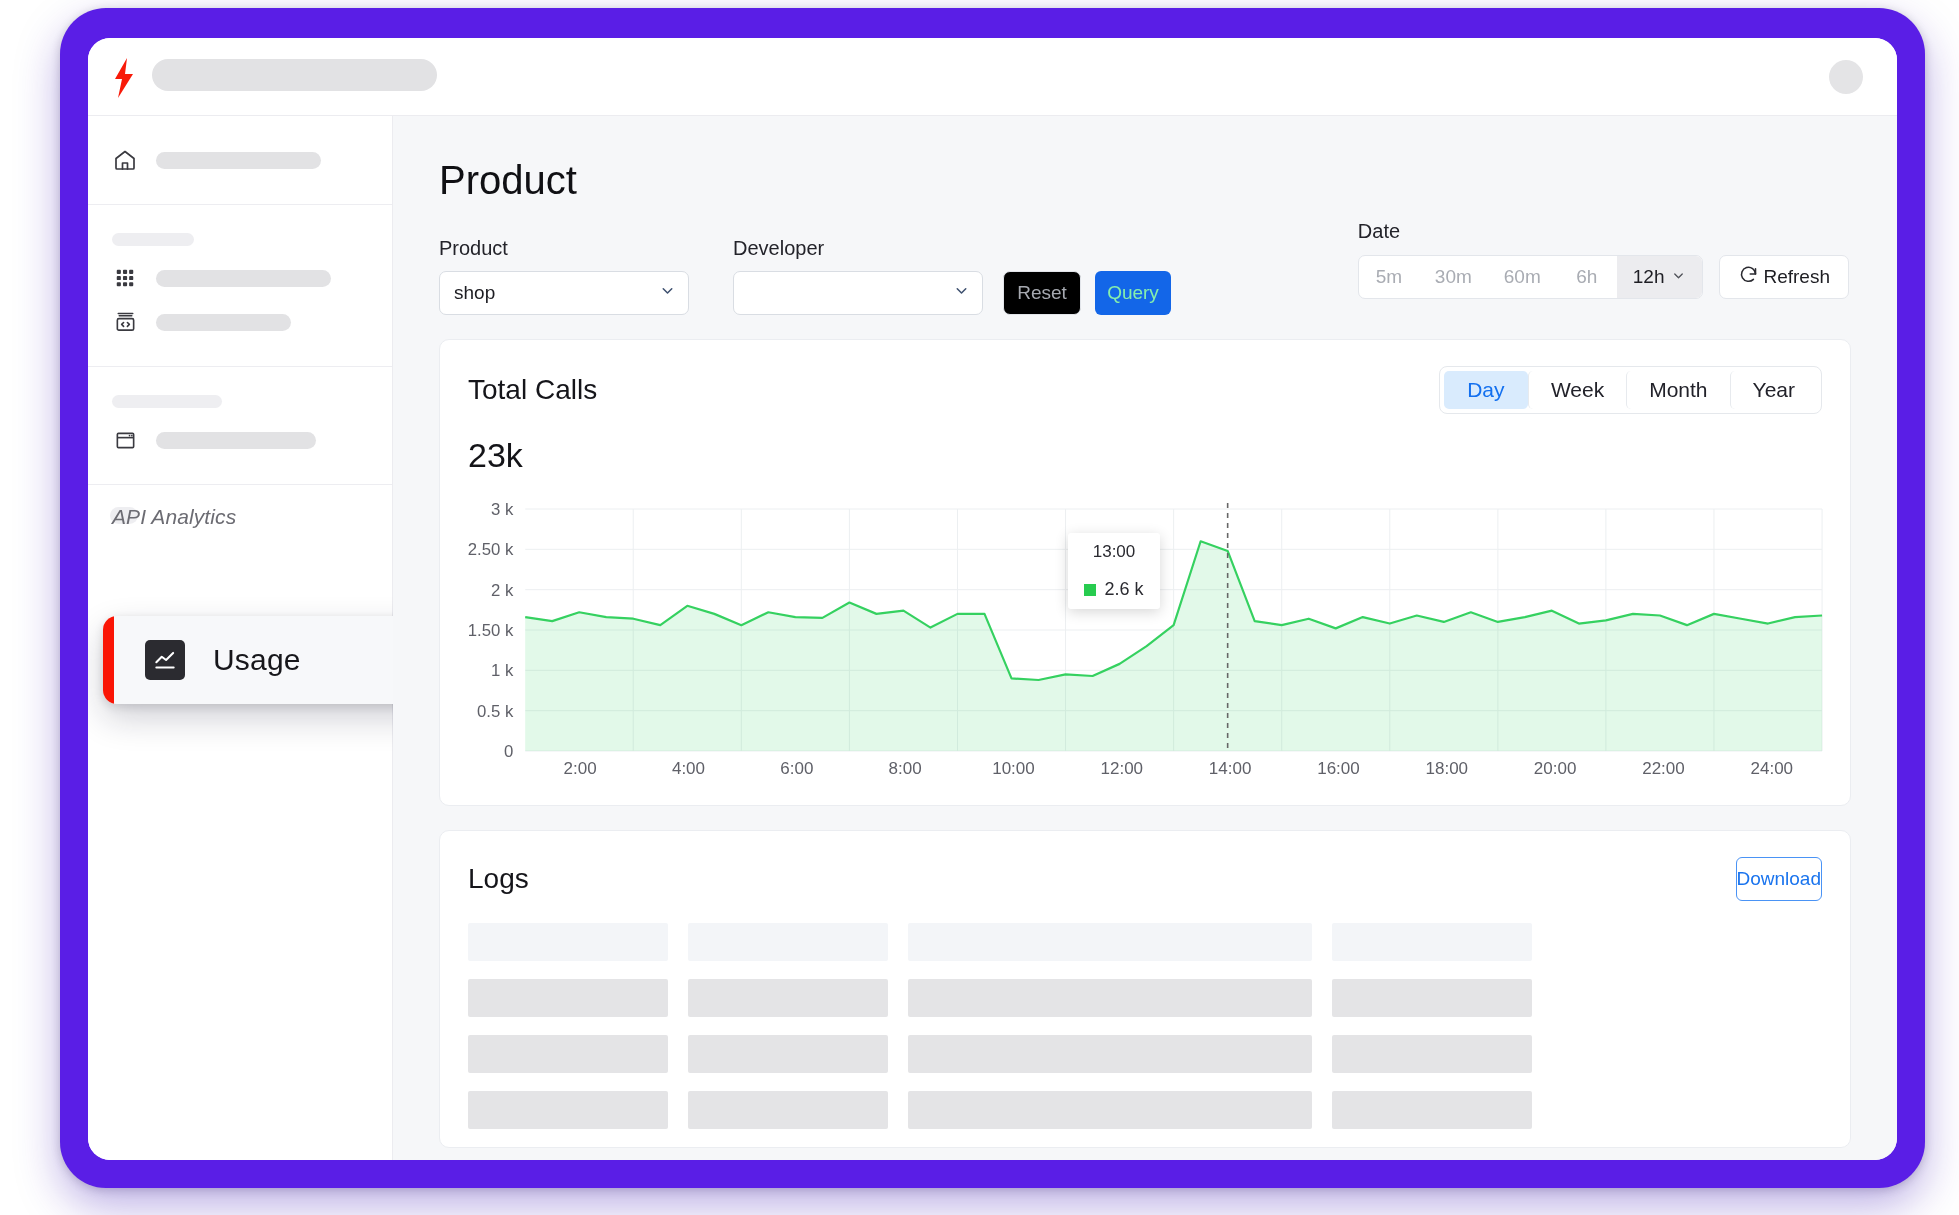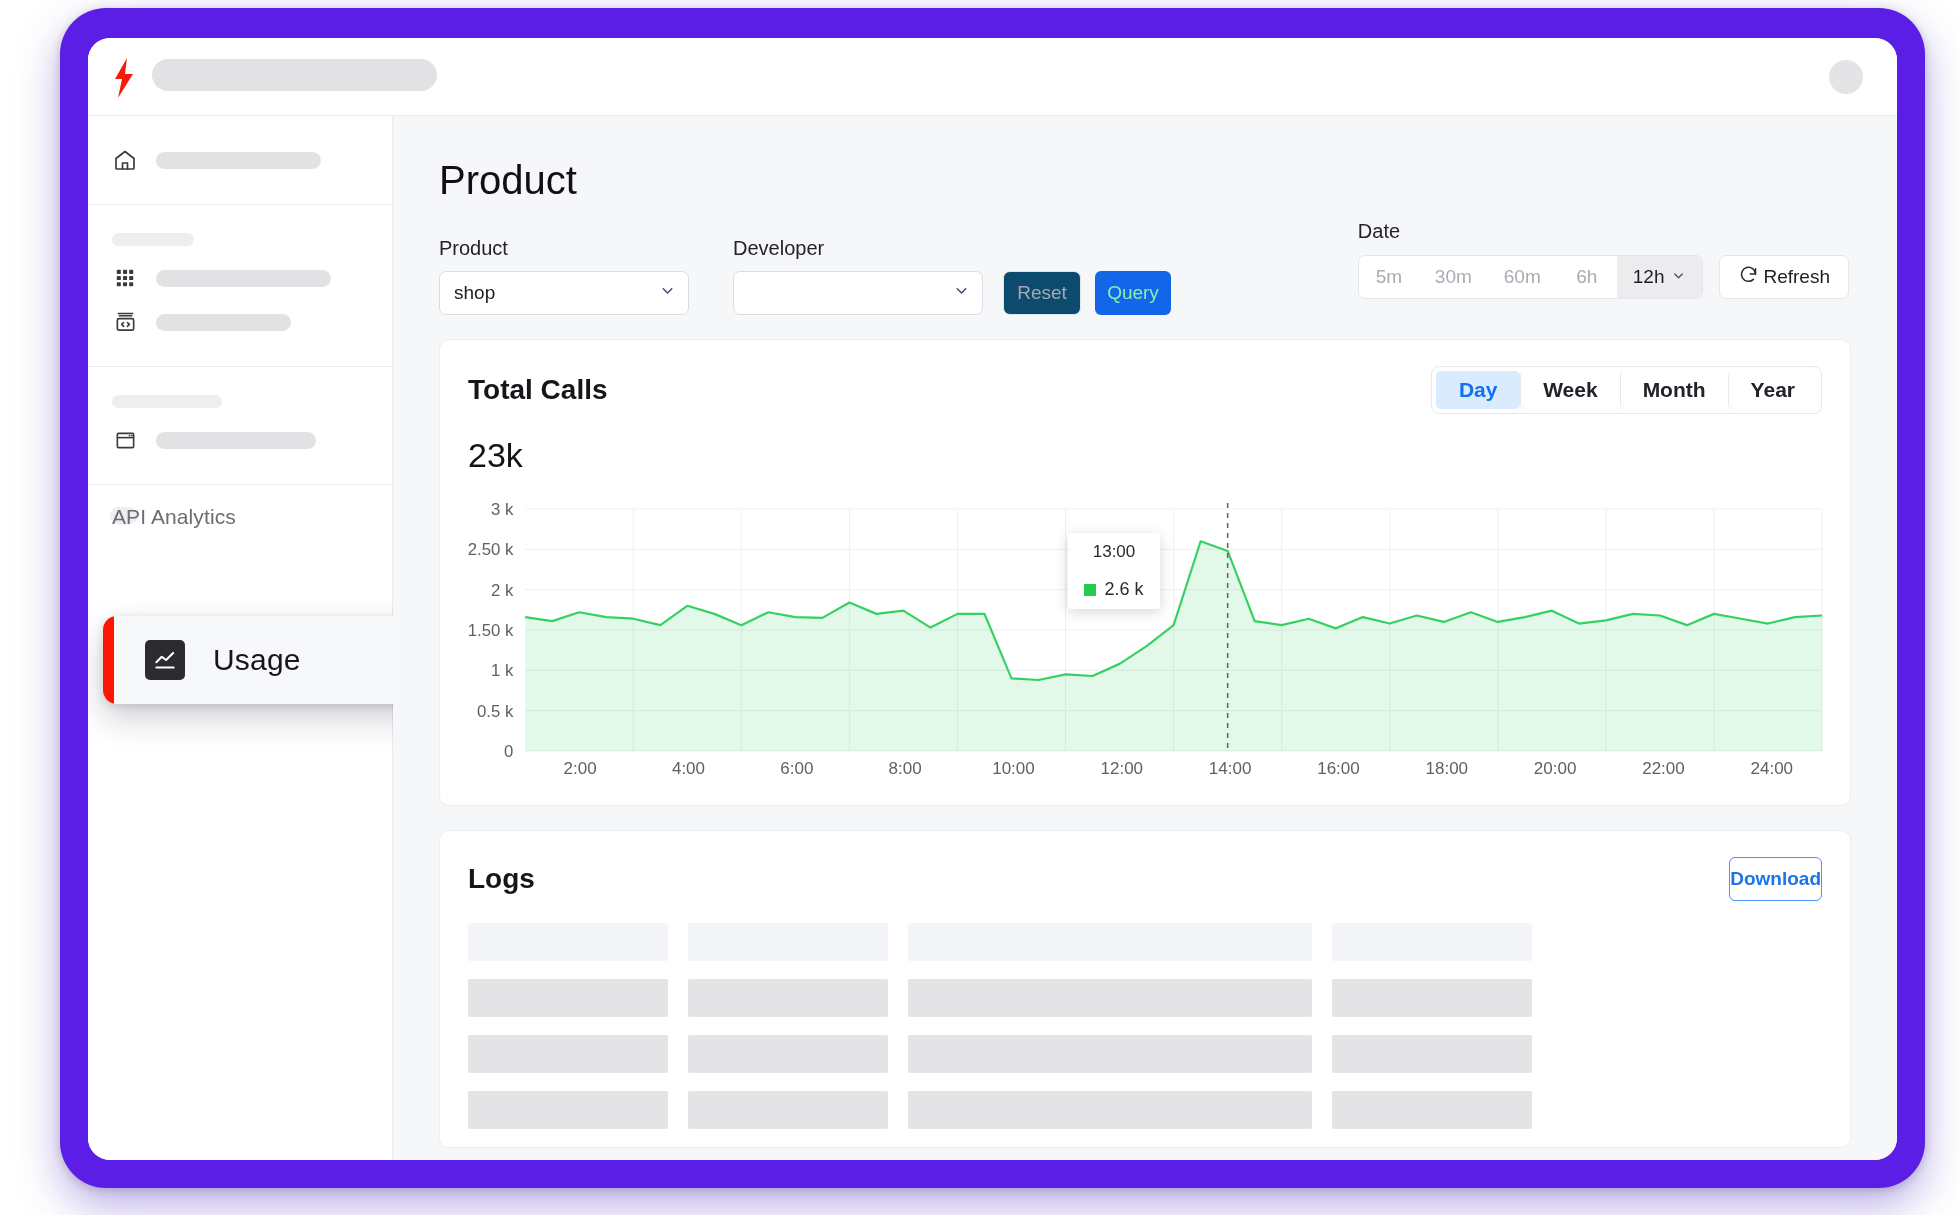--- a/index.html
+++ b/index.html
@@ -65,21 +65,21 @@
   .side-ico { width: 26px; height: 26px; flex: 0 0 26px; color: #3a3a40; display: flex; align-items: center; justify-content: center; }
   .side-bar { margin-left: 18px; height: 17px; }
   .side-cap { height: 13px; width: 82px; margin: 6px 0 10px 24px; background: #eeeef1; border-radius: 999px; }
   .side-cap.w2 { width: 110px; }
   .api-row { position: relative; padding: 20px 0 0 24px; }
   .api-pill {
     position: absolute; left: 22px; top: 22px;
     width: 28px; height: 17px; background: #eeeef1; border-radius: 999px;
   }
   .api-label {
-    position: relative; font-size: 21px; color: #6c6c73; letter-spacing: .1px;
+    position: relative; font-size: 21px; color: #6c6c73; letter-spacing: .1px; font-style: italic;
   }
 
   
   .usage-card {
     position: absolute;
     left: 15px; top: 578px;
     width: 383px; height: 88px;
     background: #f7f8fa;
     border-radius: 14px;
     box-shadow: 0 14px 34px rgba(20,20,50,.20), 0 3px 10px rgba(0,0,0,.12);
@@ -117,21 +117,21 @@
     position: relative;
     width: 250px; height: 44px;
     background: #fff; border: 1px solid #d9dde3; border-radius: 7px;
     display: flex; align-items: center; padding: 0 14px;
     font-size: 19px; color: #1d1d22;
   }
   .select.dev { width: 250px; }
   .chev { position: absolute; right: 12px; top: 50%; transform: translateY(-50%); color: #3f5170; }
   .btn-reset {
     width: 78px; height: 44px; margin-left: 20px;
-    background: #0c4a6e; border: 1px solid #e2e5ea; border-radius: 7px;
+    background: #000000; border: 1px solid #e2e5ea; border-radius: 7px;
     font-size: 19px; color: #a6a9b0;
     display: flex; align-items: center; justify-content: center;
   }
   .btn-query {
     width: 76px; height: 44px; margin-left: 14px;
     background: #1366e8; border: none; border-radius: 6px;
     font-size: 19px; color: #86efac;
     display: flex; align-items: center; justify-content: center;
   }
   .date-group { position: absolute; right: 18px; bottom: 16px; display: flex; align-items: flex-end; margin-top: 44px; }
@@ -153,21 +153,21 @@
     background: #fff; border: 1px solid #e3e6eb; border-radius: 7px;
     display: flex; align-items: center; gap: 4px;
     font-size: 19px; color: #1d1d22;
   }
 
   
   .card {
     background: #fff; border: 1px solid #ebedf1; border-radius: 10px;
     margin: 24px 16px 0 16px;
   }
-  .card-head { display: flex; align-items: center; justify-content: space-between; padding: 26px 28px 0 28px; font-weight: bold; }
+  .card-head { display: flex; align-items: center; justify-content: space-between; padding: 26px 28px 0 28px; }
   .card-title { font-size: 28px; color: #15151a; }
   .tabgroup {
     display: flex; align-items: stretch;
     height: 48px; background: #fff;
     border: 1px solid #e5e8ec; border-radius: 8px; overflow: hidden;
     padding: 4px;
   }
   .tab {
     min-width: 84px; padding: 12px 22px;
     display: flex; align-items: center; justify-content: center;

